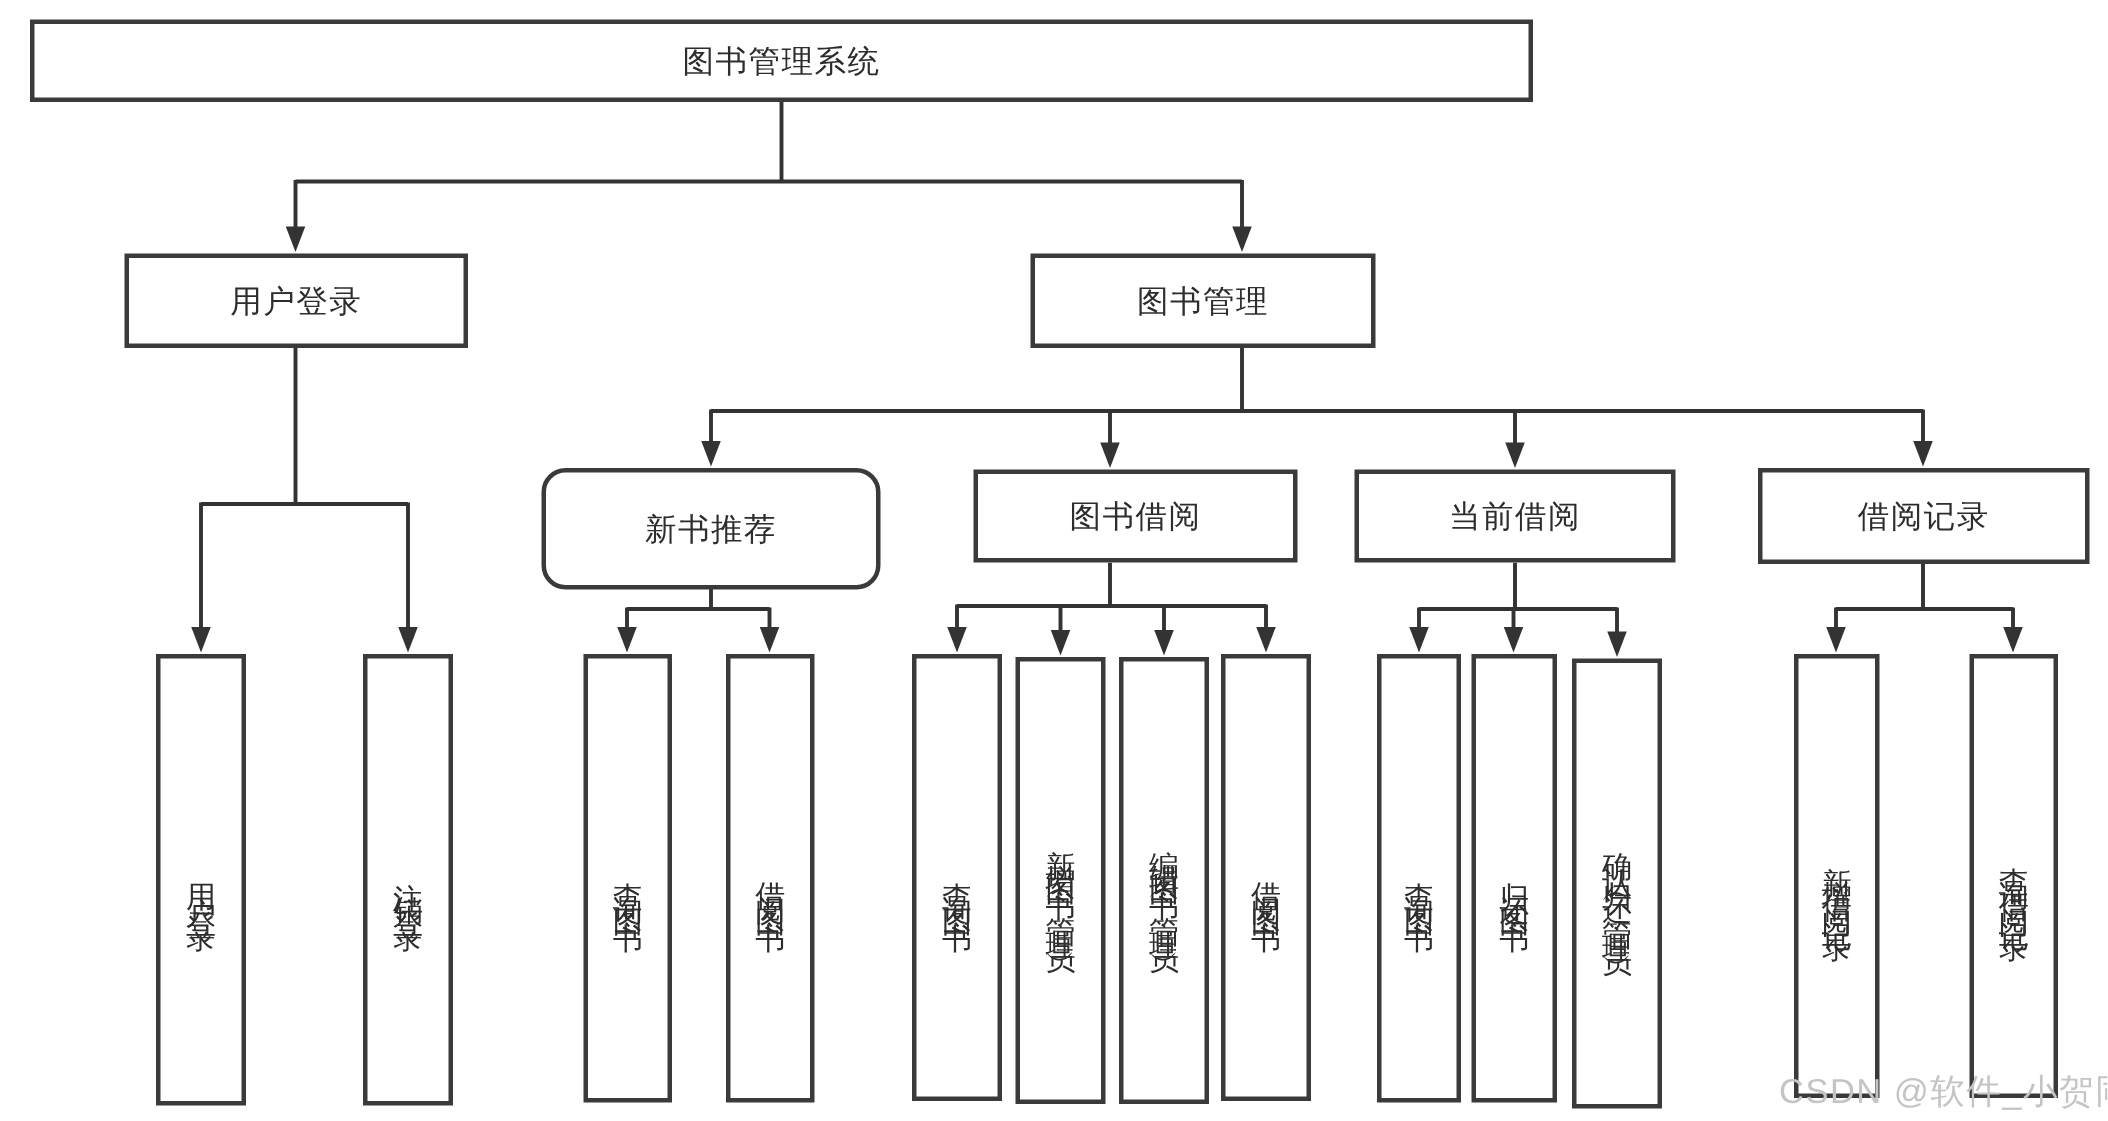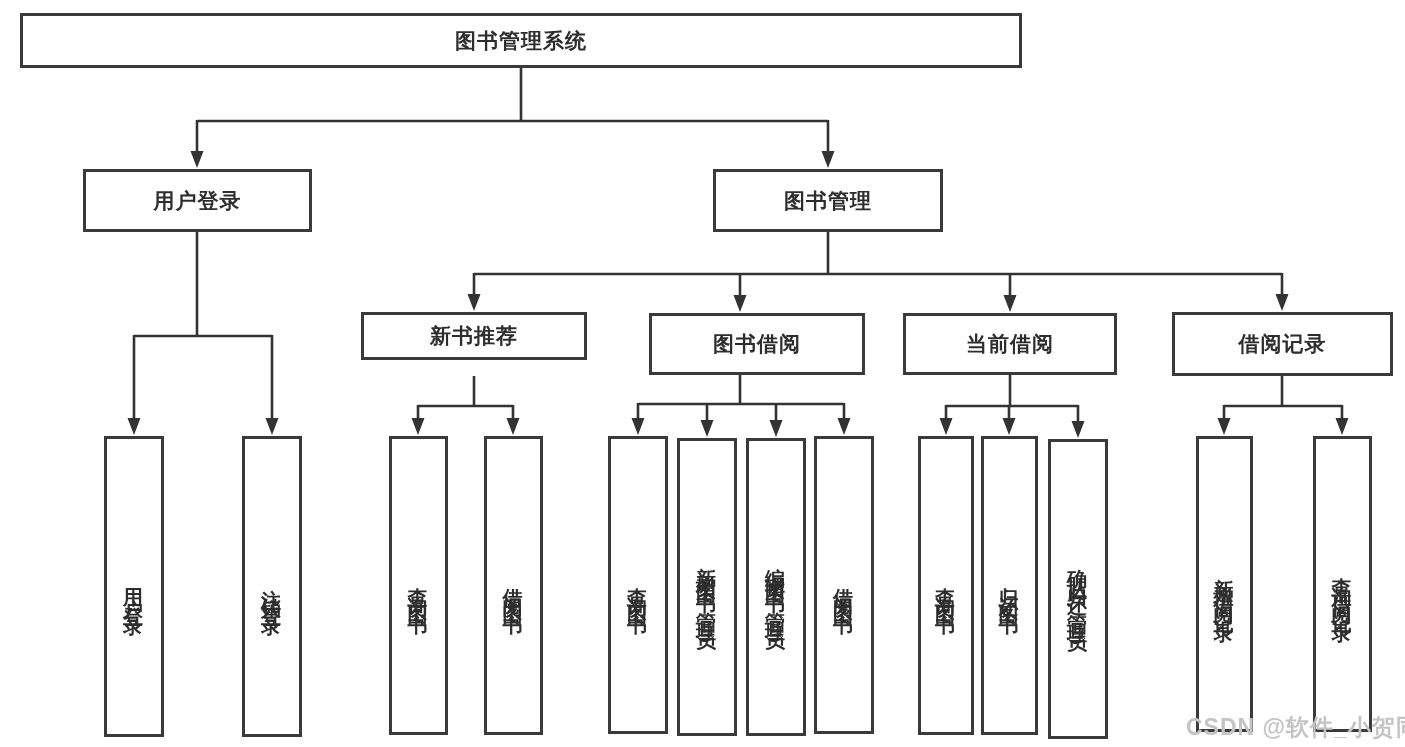--- a/index.html
+++ b/index.html
@@ -11,21 +11,20 @@
   }
   * { margin:0; padding:0; box-sizing:border-box; }
   html,body { background:#fff; }
   body { font-family: "Liberation Sans", "DejaVu Sans", sans-serif; }
   .canvas {
     position: relative;
     width: 1405px;
     height: 747px;
     background: var(--bg);
     overflow: hidden;
-    font-weight: bold;
   }
   svg.wires { position:absolute; left:0; top:0; width:1405px; height:747px; }
   svg.wires line { stroke: var(--line); stroke-width: 2.6; }
   svg.wires polygon { fill: var(--line); }
   .box {
     position:absolute;
     border: 3px solid var(--border);
     background:#fff;
     display:flex;
     align-items:center;
@@ -136,23 +135,23 @@
       <line x1="1224" y1="405" x2="1224" y2="424"></line>
       <polygon points="1217.5,418 1230.5,418 1224,435"></polygon>
       <line x1="1342" y1="405" x2="1342" y2="424"></line>
       <polygon points="1335.5,418 1348.5,418 1342,435"></polygon>
     </g>
   </svg>
 
   <div class="box" style="left:20px; top:13px; width:1002px; height:55px;">图书管理系统</div>
 
   <div class="box" style="left:83px; top:169px; width:229px; height:63px;">用户登录</div>
-  <div class="box" style="left:713px; top:169px; width:230px; height:63px;text-align:right;">图书管理</div>
-
-  <div class="box" style="left:361px; top:312px; width:226px; height:48px;">新书推荐</div>
+  <div class="box" style="left:687px; top:169px; width:230px; height:63px;text-align:right;">图书管理</div>
+
+  <div class="box" style="left:361px; top:312px; width:226px; height:81px;border-radius:16px;">新书推荐</div>
   <div class="box" style="left:633px; top:313px; width:216px; height:62px;margin-left:16px;">图书借阅</div>
   <div class="box" style="left:1172px; top:312px; width:221px; height:64px;">借阅记录</div>
   <div class="box" style="left:903px; top:313px; width:214px; height:62px;">当前借阅</div>
 
   <div class="vbox" style="left:104px; top:436px; width:60px; height:301px;">
     <span>用户登录</span>
   </div>
   <div class="vbox" style="left:242px; top:436px; width:60px; height:301px;">
     <span>注销登录</span>
   </div>

